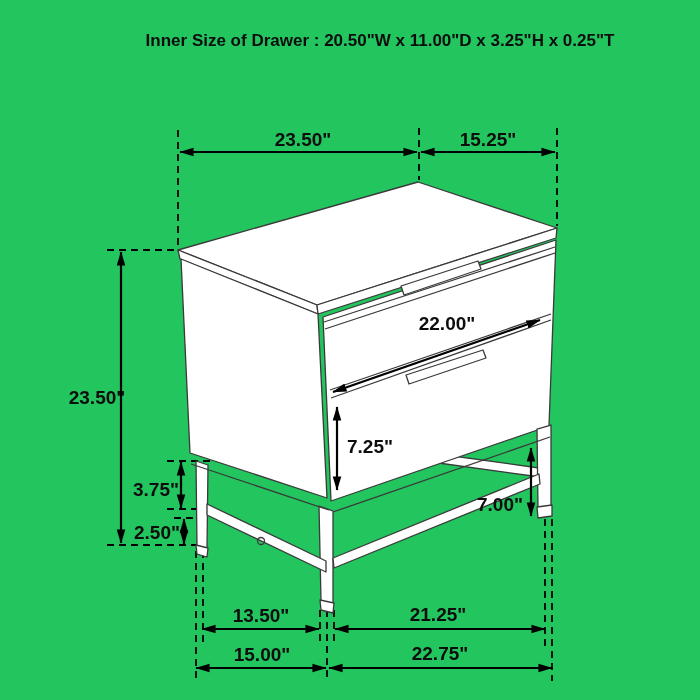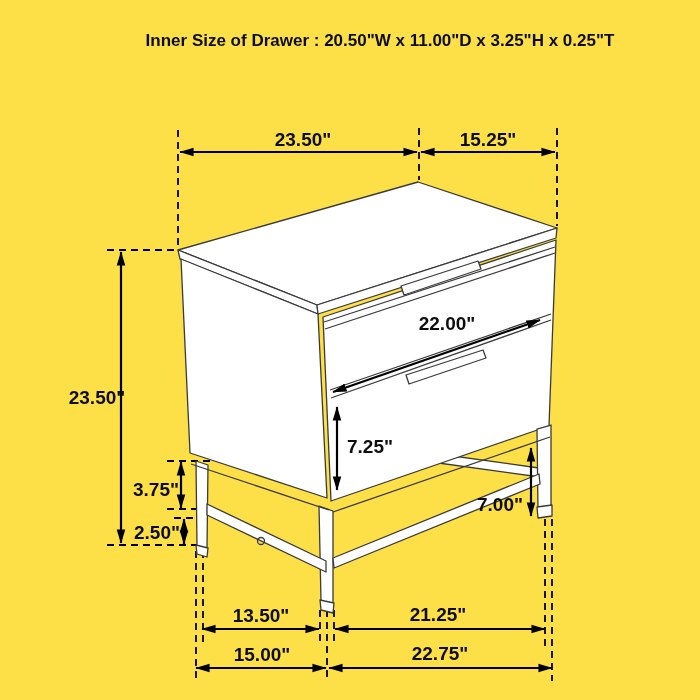--- a/index.html
+++ b/index.html
@@ -1,17 +1,17 @@
 <!DOCTYPE html>
 <html><head>
 <meta charset="utf-8">
 <style>
   html,body{margin:0;padding:0;background:#ffffff;}
   .canvas{
-    position:relative;width:700px;height:700px;background:#fde047;overflow:hidden;
+    position:relative;width:700px;height:700px;background:#22c55e;overflow:hidden;
     font-family:"Liberation Sans",sans-serif;
   }
   svg{position:absolute;left:0;top:0;}
   
   .fur{fill:none;stroke:#3a3a3a;stroke-width:1.3;stroke-linejoin:round;}
   .furf{fill:#ffffff;stroke:#3a3a3a;stroke-width:1.3;stroke-linejoin:round;}
   
   .dim{stroke:#000000;stroke-width:2.2;fill:none;}
   .dash{stroke:#000000;stroke-width:1.8;fill:none;stroke-dasharray:7 5;}
   .lbl{fill:#0d0d0d;font-size:19px;font-weight:bold;}

